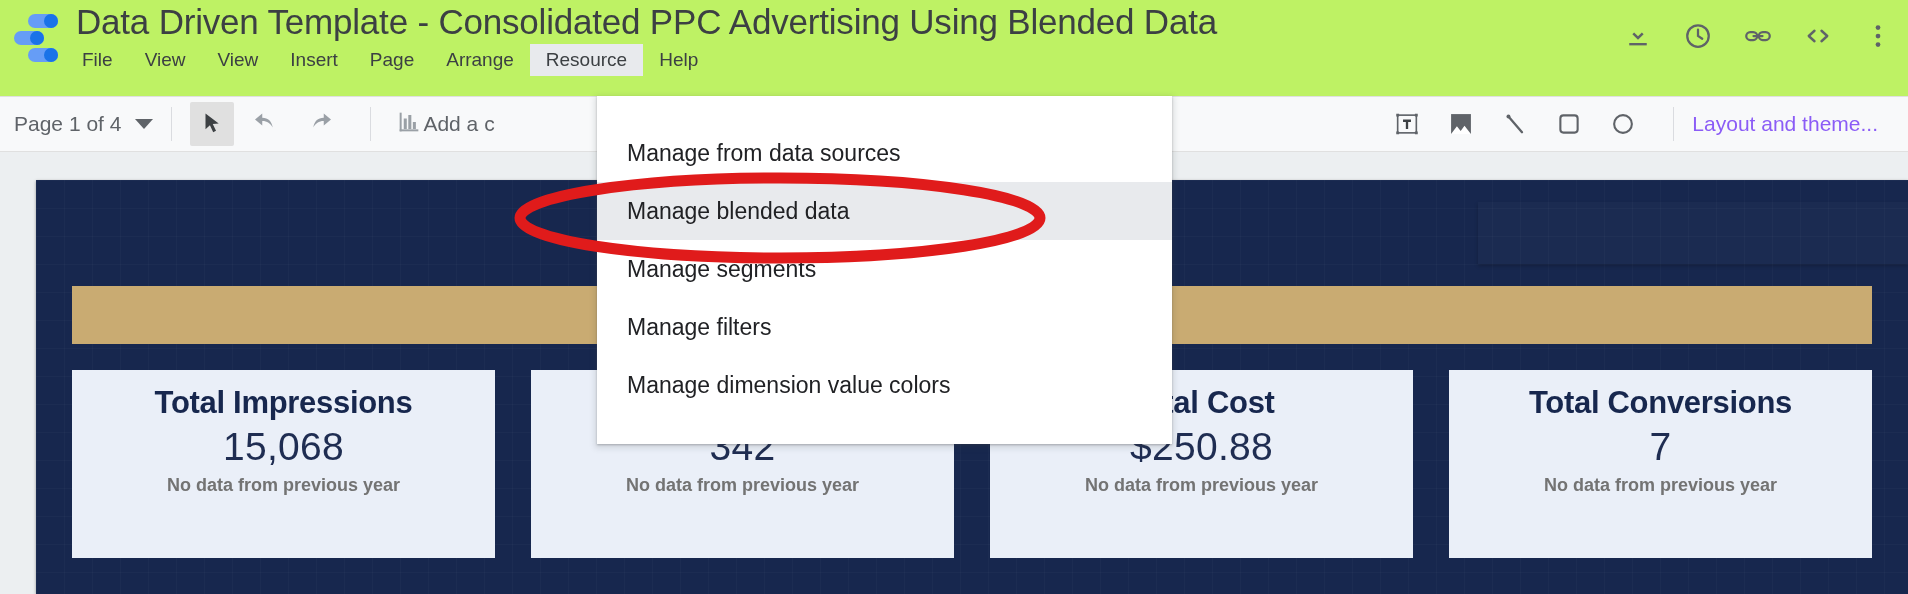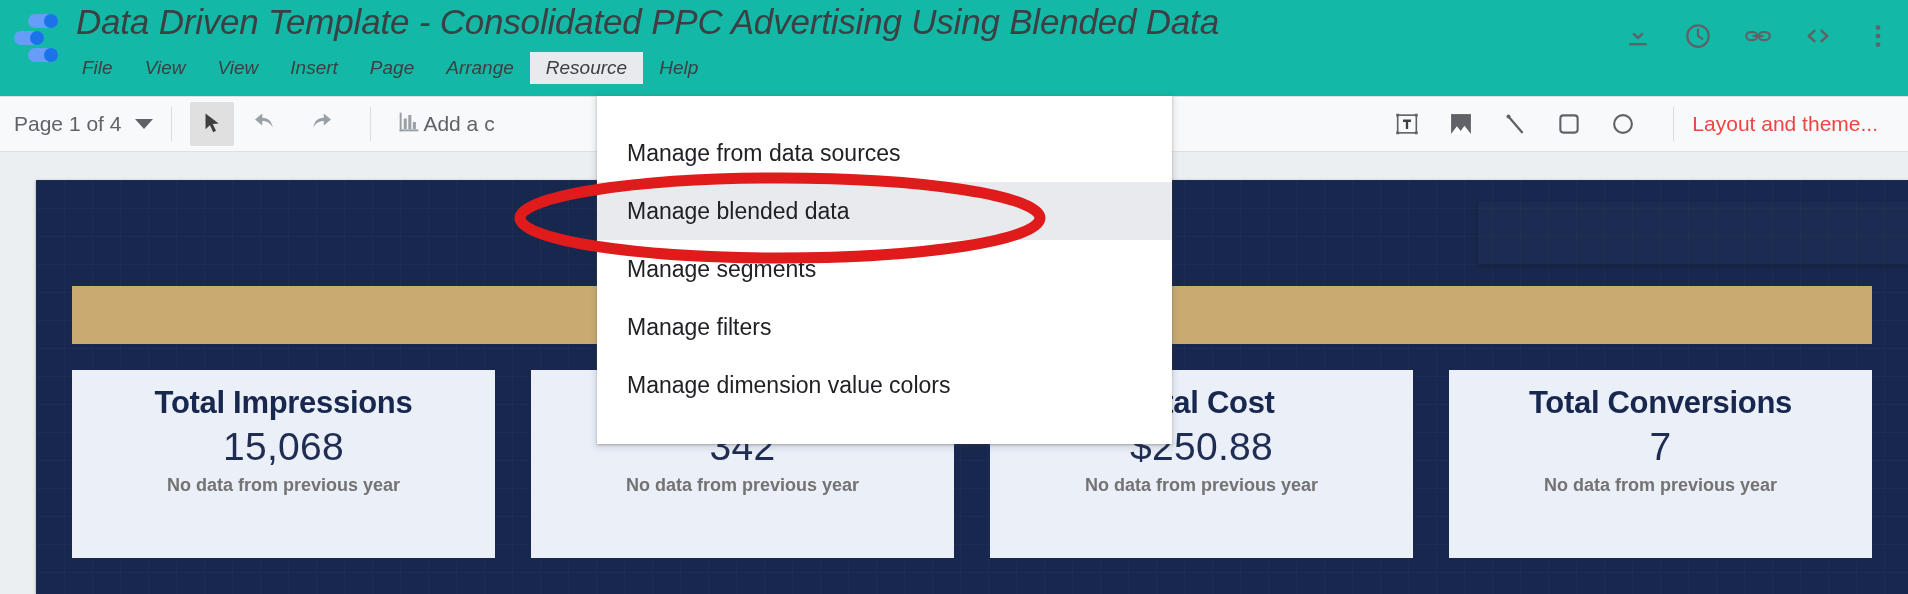--- a/index.html
+++ b/index.html
@@ -7,42 +7,41 @@
     width: 1908px; height: 594px;
     overflow: hidden;
     font-family: "Liberation Sans", sans-serif;
     background: #ffffff;
   }
   #app { position: relative; width: 1908px; height: 594px; }
 
   
   .topbar {
     position: absolute; left: 0; top: 0; width: 1908px; height: 96px;
-    background: #14b8a6;
-    font-style: italic;
+    background: #bef264;
   }
   .logo {
     position: absolute; left: 10px; top: 10px; width: 48px; height: 50px;
   }
   .logo .pill { position: absolute; border-radius: 99px; background: #669df6; }
   .logo .dot  { position: absolute; border-radius: 50%; background: #1a73e8; }
   .logo .p1 { left: 18px; top: 4px;  width: 30px; height: 14px; }
   .logo .d1 { left: 34px; top: 4px;  width: 14px; height: 14px; }
   .logo .p2 { left: 4px;  top: 21px; width: 30px; height: 14px; }
   .logo .d2 { left: 20px; top: 21px; width: 14px; height: 14px; }
   .logo .p3 { left: 18px; top: 38px; width: 30px; height: 14px; }
   .logo .d3 { left: 34px; top: 38px; width: 14px; height: 14px; }
 
   .doc-title {
     position: absolute; left: 76px; top: 2px;
     font-size: 35px; color: #3c4043; font-weight: 400;
     letter-spacing: -0.2px; white-space: nowrap;
   }
 
-  .menubar { position: absolute; left: 66px; top: 52px; display: flex; }
+  .menubar { position: absolute; left: 66px; top: 44px; display: flex; }
   .menu-item {
     padding: 5px 16px; font-size: 19px; color: #3c4043;
     line-height: 22px; cursor: default; white-space: nowrap;
   }
   .menu-item.active { background: #e8eaed; }
 
   .topbar-actions {
     position: absolute; right: 8px; top: 14px;
     display: flex; align-items: center; gap: 16px;
   }
@@ -74,21 +73,21 @@
     width: 44px; height: 44px; display: flex; align-items: center;
     justify-content: center; color: #5f6368; margin-right: 10px;
   }
   .tb-btn.selected { background: #e0e0e0; border-radius: 2px; }
   .tb-chart {
     display: flex; align-items: center; 
     margin-left: 6px; font-size: 21px; color: #5f6368; white-space: nowrap;
   }
   .tb-right-group { display: flex; align-items: center; margin-left: auto; }
   .tb-layout {
-    font-size: 21px; color: #ef4444; white-space: nowrap;
+    font-size: 21px; color: #8b5cf6; white-space: nowrap;
     padding-right: 30px;
   }
 
   
   .canvas {
     position: absolute; left: 0; top: 152px; width: 1908px; height: 442px;
     background: #eceff1;
   }
   .report {
     position: absolute; left: 36px; top: 28px; width: 1872px; height: 414px;

